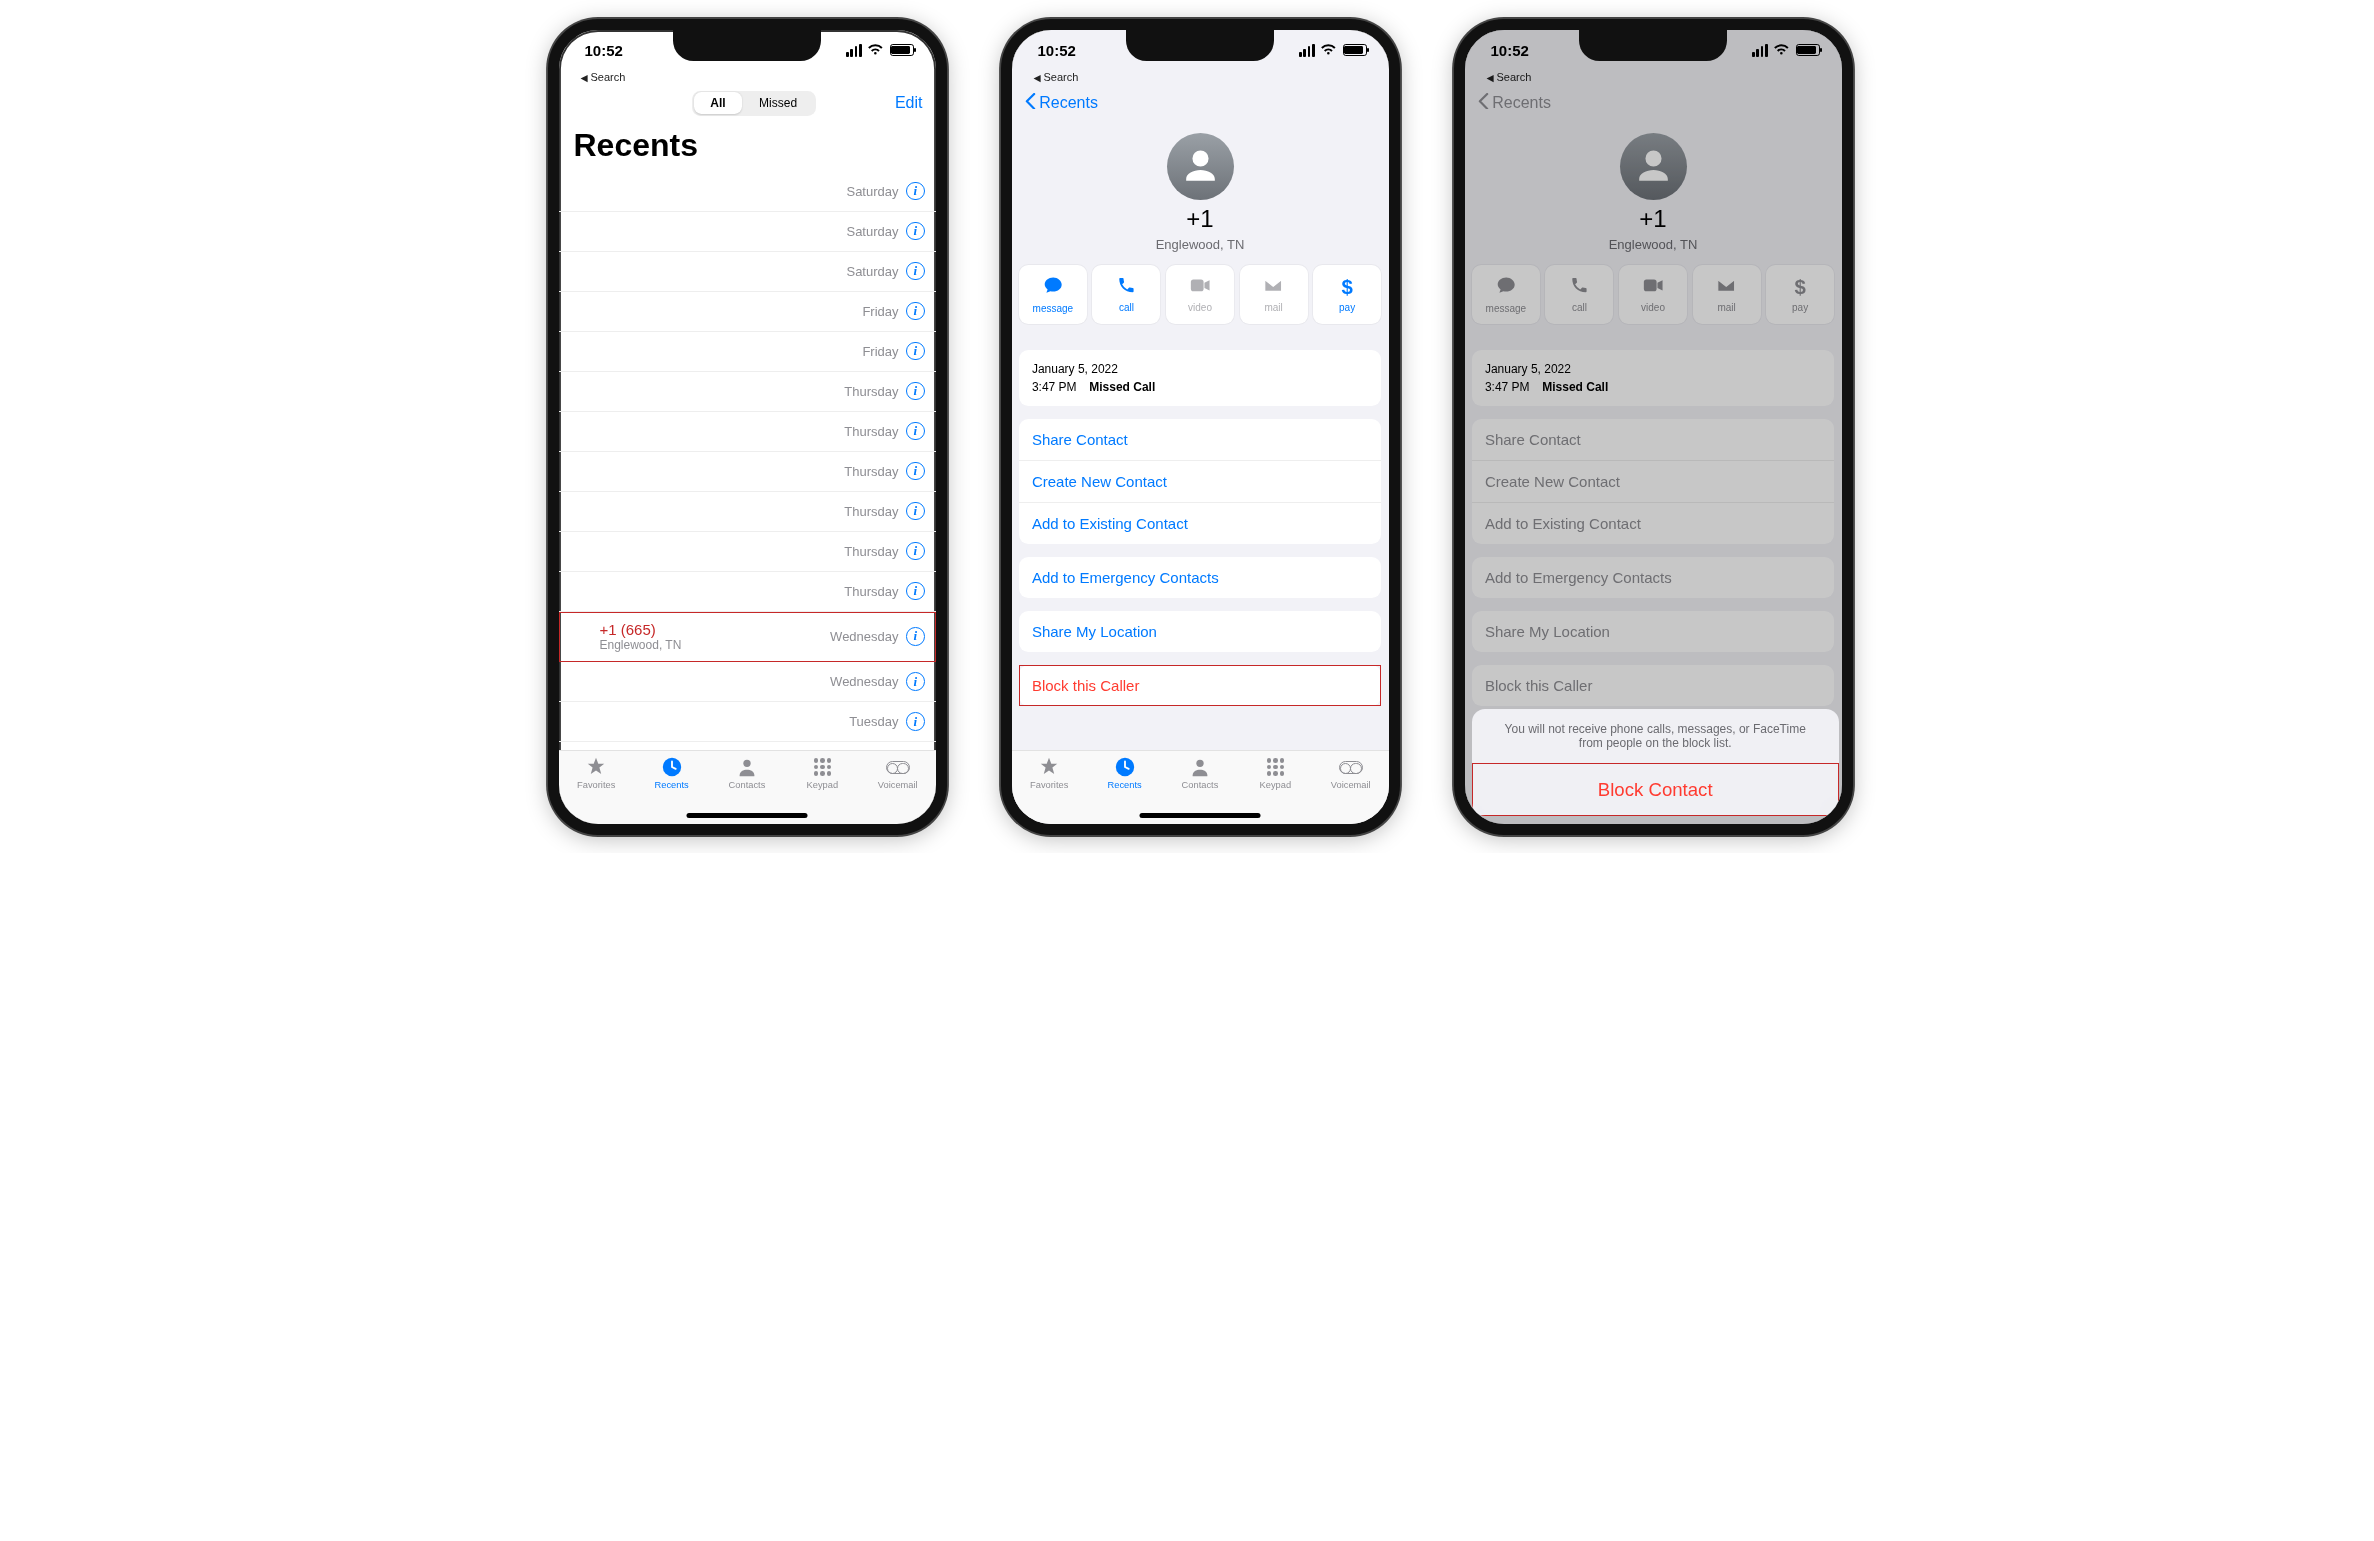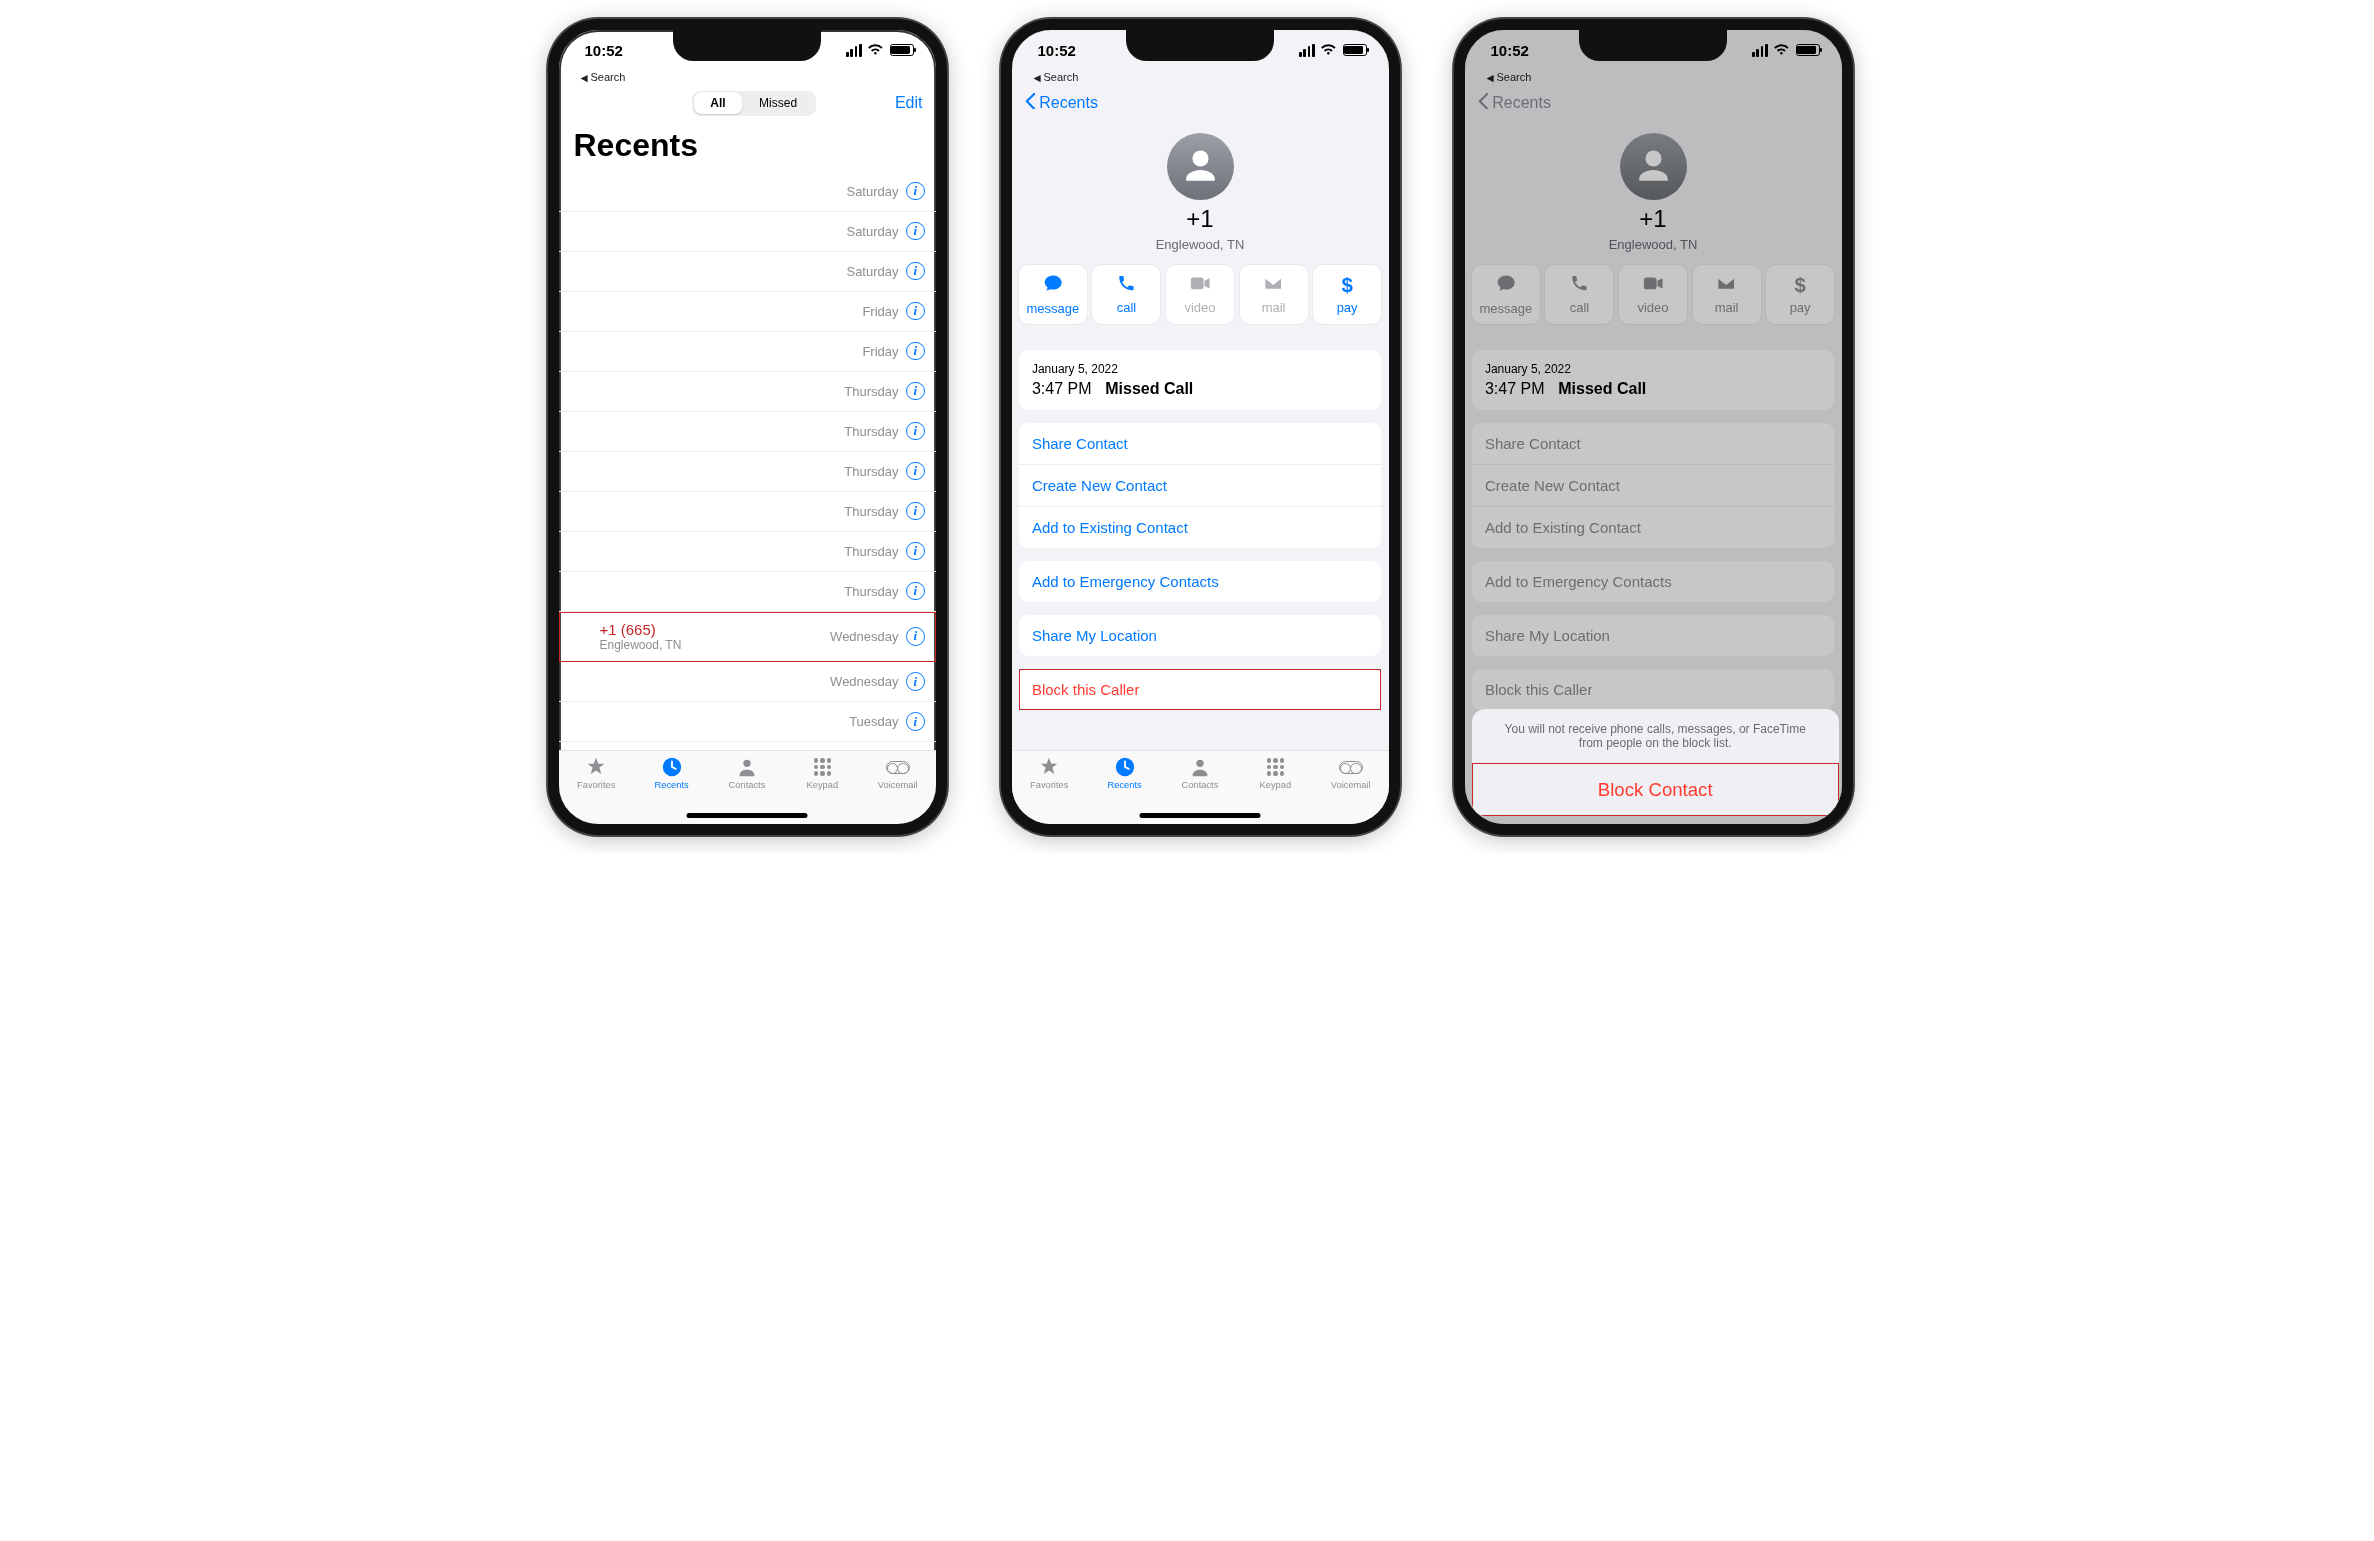--- a/index.html
+++ b/index.html
@@ -87,28 +87,28 @@
   .contact-num { text-align:center; font-size:24px; font-weight:500; }
   .contact-loc { text-align:center; color:#6b6b70; font-size:13px; margin-top:3.7px; }
   .action-row { display:flex; gap:5.6px; padding:13px 7.4px; }
   .action {
     flex:1; background:#fff; border-radius:9.3px; height:59px;
     display:flex; flex-direction:column; align-items:center; justify-content:center;
     gap:2.8px; box-shadow:0 0 0 0.9px rgba(0,0,0,.04);
   }
   .action .ico { font-size:18.6px; color:#007aff; }
   .action.dis .ico, .action.dis .lbl { color:#b0b0b4; }
-  .action .lbl { font-size:13px; color:#007aff; }
+  .action .lbl { font-size:10px; color:#007aff; }
   .bg-gray { background:#f2f2f7; }
   .group { background:#fff; margin:13px 7.4px 0; border-radius:9.3px; }
   .grouprow { padding:12px 13px; font-size:15px; border-bottom:0.9px solid #eee; cursor:pointer; }
   .grouprow:last-child { border-bottom:none; }
   .link-blue { color:#007aff; }
   .log-date { font-size:12px; }
-  .log-line { font-size:16px; margin-top:3.7px; }
+  .log-line { font-size:12px; margin-top:3.7px; }
   .log-line .mc { font-weight:600; margin-left:9.3px; }
   .block-row { color:#ff3b30; }
   .hl-red { outline:1.9px solid #c62828; outline-offset:-1.9px; }
   
   .scrim { position:absolute; inset:0; background:rgba(0,0,0,.22); }
   .sheet { position:absolute; left:7.4px; right:3px; bottom:7.4px; }
   .sheet-panel { background:rgba(242,242,247,.95); backdrop-filter:blur(9.3px);
     border-radius:13px; overflow:hidden; text-align:center; }
   .sheet-panel .msg { font-size:12px; color:#6b6b70; padding:13px 20.4px; }
   .sheet-panel .btn { padding:15px 0; font-size:18.6px; color:#ff3b30; border-top:0.9px solid #ddd; cursor:pointer; }

